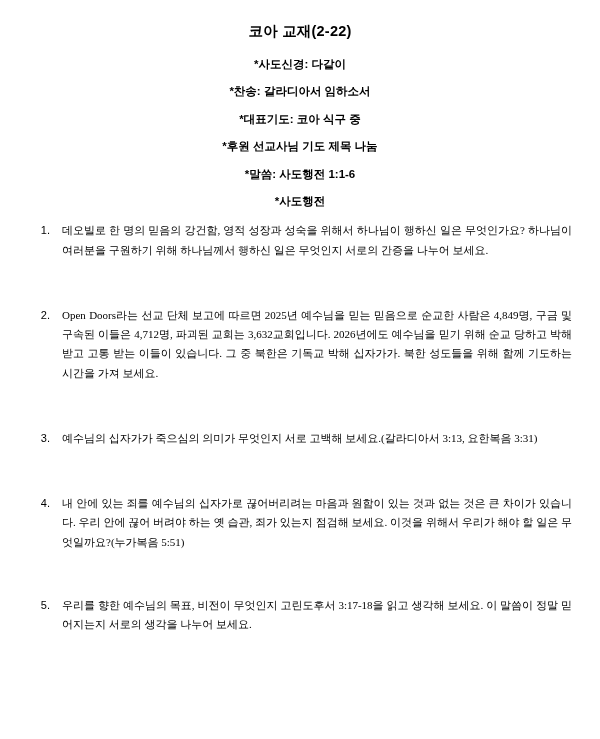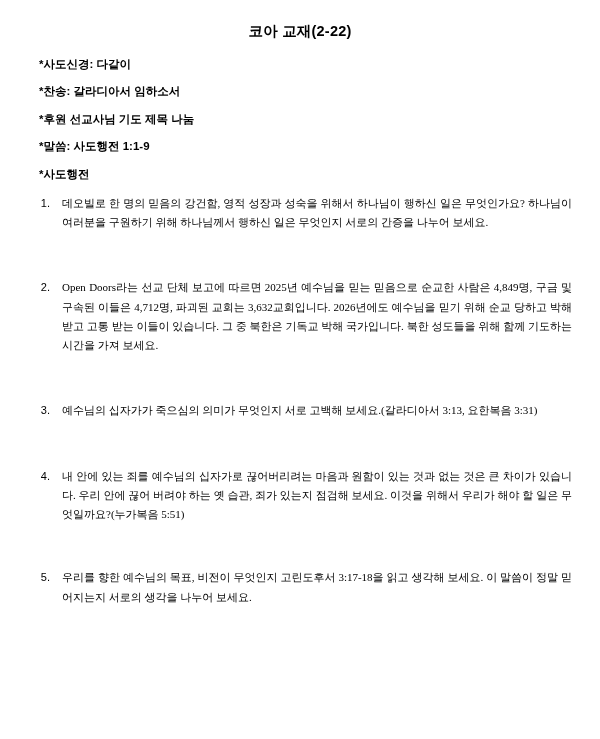--- a/index.html
+++ b/index.html
@@ -22,22 +22,23 @@
     padding: 18px 28px 0 28px;
   }
   .doc-title {
     text-align: center;
     font-weight: bold;
     font-size: 14.5px;
     letter-spacing: 0.2px;
     margin: 4px 0 16px 0;
   }
   .head-list {
-    margin: 11px;
+    margin: 0;
     padding: 0;
+    text-align: center;
   }
   .head-line {
     font-weight: bold;
     font-size: 11.5px;
     margin: 0 0 13px 0;
     line-height: 1.25;
   }
   .qa-list {
     margin: 12px 0 0 0;
     padding: 0;
@@ -71,33 +72,34 @@
 </head>
 <body>
 
 <div class="page">
 
   <div class="doc-title">코아 교재(2-22)</div>
 
   <div class="head-list">
     <div class="head-line">*사도신경: 다같이</div>
     <div class="head-line">*찬송: 갈라디아서 임하소서</div>
+    <div class="head-line">*대표기도: 코아 식구 중</div>
     <div class="head-line">*후원 선교사님 기도 제목 나눔</div>
-    <div class="head-line">*말씀: 사도행전 1:1-9</div>
+    <div class="head-line">*말씀: 사도행전 1:1-6</div>
     <div class="head-line">*사도행전</div>
   </div>
 
   <ol class="qa-list">
     <li class="qa-item">
       <span class="qa-num">1.</span>
       <span class="qa-text">데오빌로 한 명의 믿음의 강건함, 영적 성장과 성숙을 위해서 하나님이 행하신 일은 무엇인가요? 하나님이 여러분을 구원하기 위해 하나님께서 행하신 일은 무엇인지 서로의 간증을 나누어 보세요.</span>
     </li>
     <li class="qa-item">
       <span class="qa-num">2.</span>
-      <span class="qa-text">Open Doors라는 선교 단체 보고에 따르면 2025년 예수님을 믿는 믿음으로 순교한 사람은 4,849명, 구금 및 구속된 이들은 4,712명, 파괴된 교회는 3,632교회입니다. 2026년에도 예수님을 믿기 위해 순교 당하고 박해 받고 고통 받는 이들이 있습니다. 그 중 북한은 기독교 박해 국가입니다. 북한 성도들을 위해 함께 기도하는 시간을 가져 보세요.</span>
+      <span class="qa-text">Open Doors라는 선교 단체 보고에 따르면 2025년 예수님을 믿는 믿음으로 순교한 사람은 4,849명, 구금 및 구속된 이들은 4,712명, 파괴된 교회는 3,632교회입니다. 2026년에도 예수님을 믿기 위해 순교 당하고 박해 받고 고통 받는 이들이 있습니다. 그 중 북한은 기독교 박해 십자가가. 북한 성도들을 위해 함께 기도하는 시간을 가져 보세요.</span>
     </li>
     <li class="qa-item">
       <span class="qa-num">3.</span>
       <span class="qa-text">예수님의 십자가가 죽으심의 의미가 무엇인지 서로 고백해 보세요.(갈라디아서 3:13, 요한복음 3:31)</span>
     </li>
     <li class="qa-item tight">
       <span class="qa-num">4.</span>
       <span class="qa-text">내 안에 있는 죄를 예수님의 십자가로 끊어버리려는 마음과 원함이 있는 것과 없는 것은 큰 차이가 있습니다. 우리 안에 끊어 버려야 하는 옛 습관, 죄가 있는지 점검해 보세요. 이것을 위해서 우리가 해야 할 일은 무엇일까요?(누가복음 5:51)</span>
     </li>
     <li class="qa-item">

